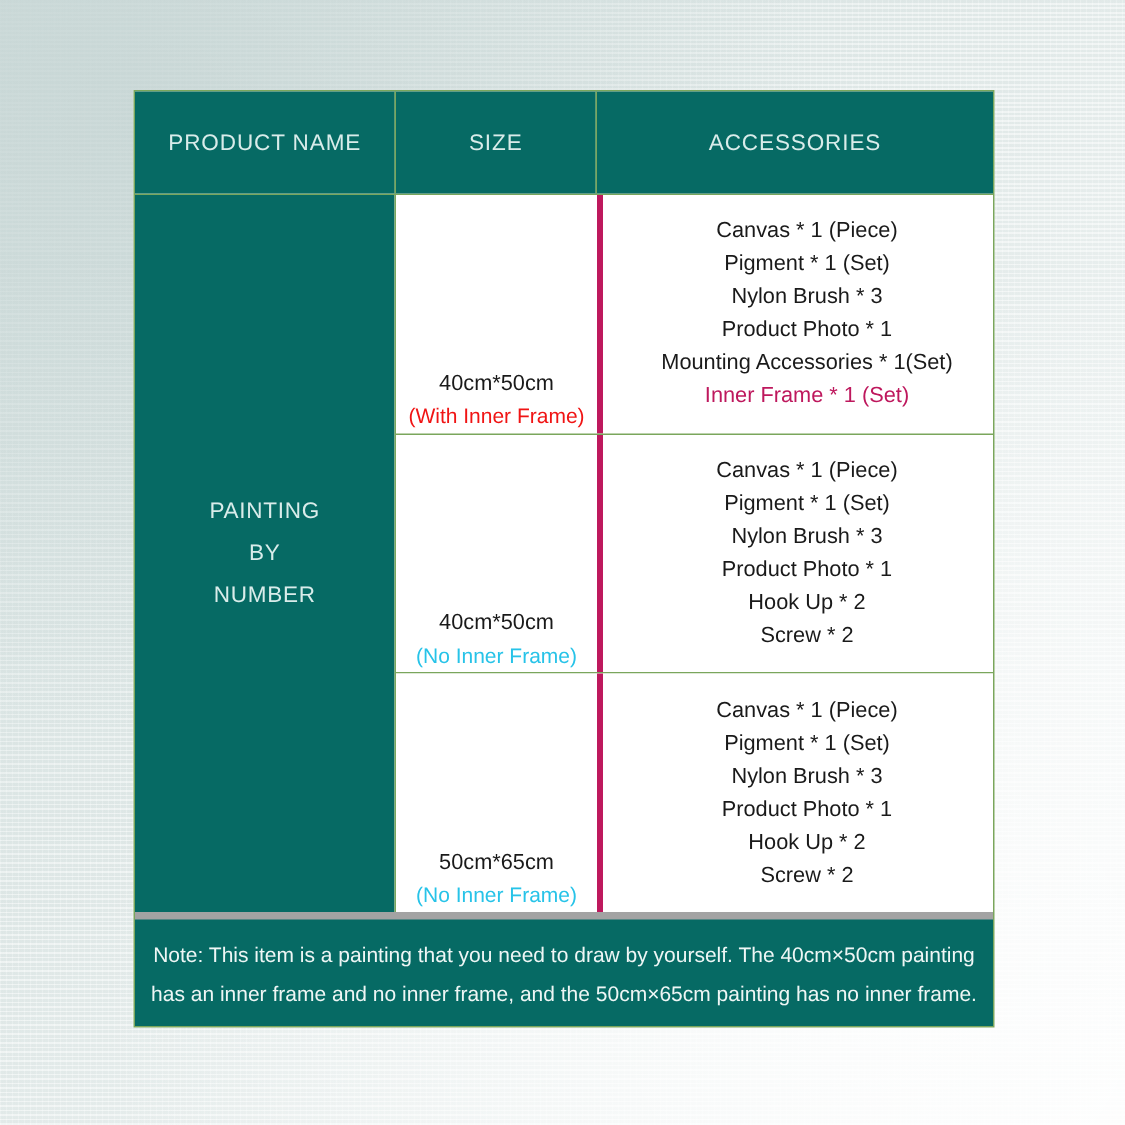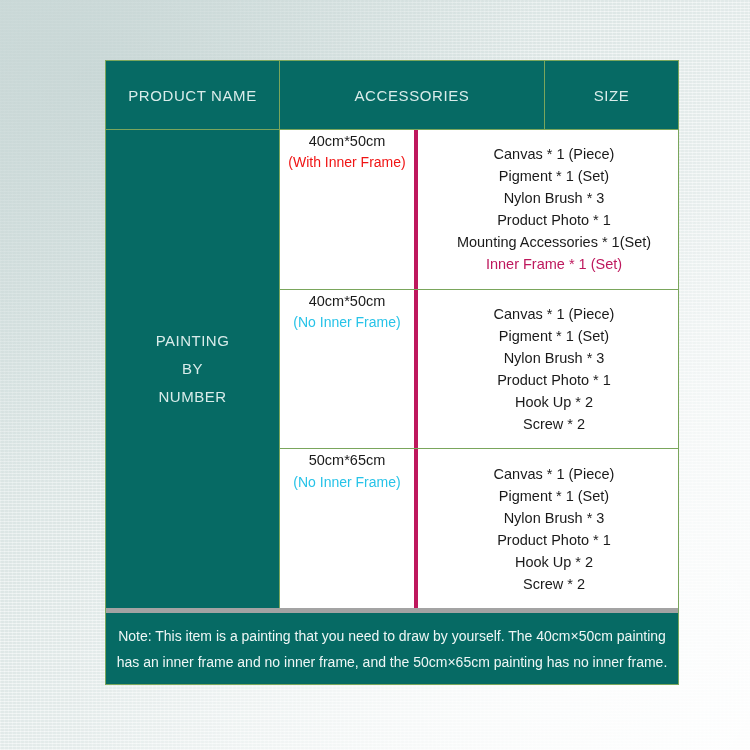--- a/index.html
+++ b/index.html
@@ -38,21 +38,20 @@
     position: absolute;
     left: 89px;
     top: 60px;
     width: 574px;
     height: 625px;
     box-sizing: border-box;
     border: 1px solid #7aa65c;
     background: #ffffff;
     display: flex;
     flex-direction: column;
-    margin-left: 16px;
   }
 
   .grid {
     display: flex;
     flex-direction: row;
     flex: 1 1 auto;
     min-height: 0;
   }
 
   
@@ -108,21 +107,21 @@
     flex-direction: row;
     flex: 1 1 0;
     min-height: 0;
   }
   .data-row + .data-row { border-top: 1px solid #7aa65c; }
 
   .size-cell {
     display: flex;
     flex-direction: column;
     align-items: center;
-    justify-content: flex-start;
+    justify-content: flex-end;
     box-sizing: border-box;
     background: #ffffff;
     padding: 0 6px;
   }
   .size-main {
     color: #1a1a1a;
     font-size: 14.5px;
     line-height: 1.55;
   }
   .size-note {
@@ -174,25 +173,25 @@
 
 <div id="page-bg"></div>
 <div id="page-bg-vignette"></div>
 
 <div id="spec-table">
 
   <div class="header-row">
     <div class="header-cell col-name">
       <span>PRODUCT NAME</span>
     </div>
+    <div class="header-cell col-size">
+      <span>SIZE</span>
+    </div>
     <div class="header-cell col-acc">
       <span>ACCESSORIES</span>
-    </div>
-    <div class="header-cell col-size">
-      <span>SIZE</span>
     </div>
   </div>
 
   <div class="grid body-row">
 
     <div class="name-cell col-name">
       <span>PAINTING</span>
       <span>BY</span>
       <span>NUMBER</span>
     </div>

